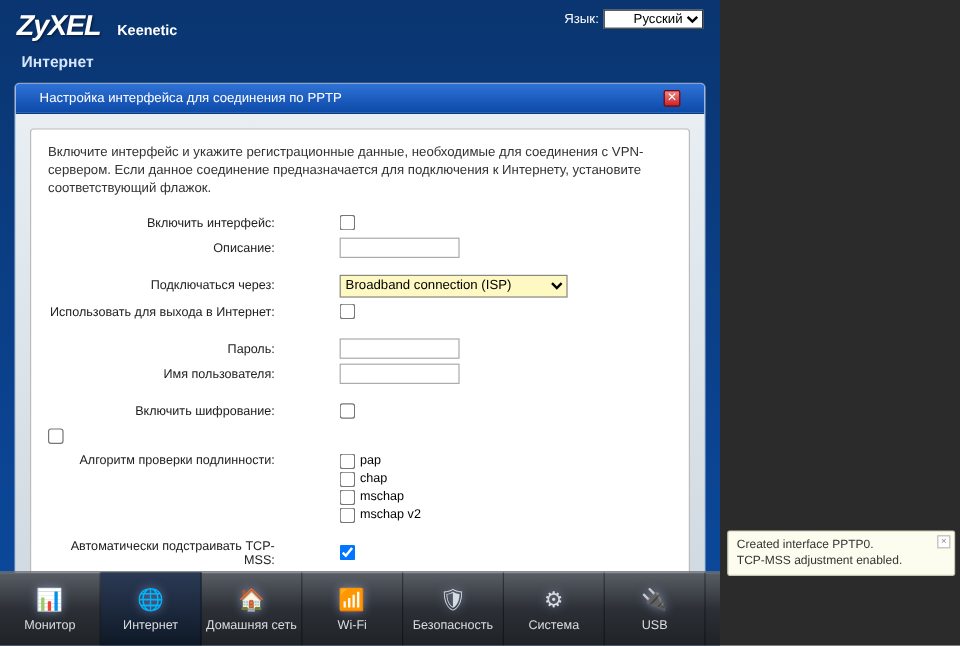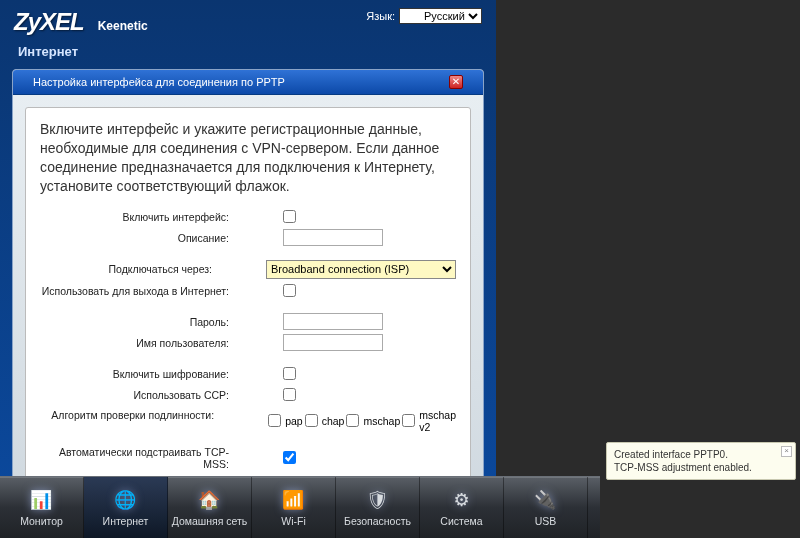--- a/index.html
+++ b/index.html
@@ -6,21 +6,21 @@
   body {
     font-family: Arial, sans-serif;
     font-size: 11px;
     background: #2b2b2b;
     width: 800px;
     height: 538px;
     overflow: hidden;
     position: relative;
   }
   .app {
-    width: 496px;
+    width: 600px;
     height: 538px;
     background: linear-gradient(to bottom, #0a3570 0%, #0b4aa0 100%);
     position: relative;
   }
   .header {
     padding: 8px 14px 4px 14px;
     color: #fff;
     display: flex;
     align-items: flex-start;
     justify-content: space-between;
@@ -76,21 +76,21 @@
     background: linear-gradient(to bottom, #e8eef2 0%, #cfd8df 100%);
     padding: 12px;
   }
   .inner {
     background: #fff;
     border: 1px solid #bbb;
     border-radius: 3px;
     padding: 12px 14px;
   }
   .intro {
-    font-size: 14px;
+    font-size: 11px;
     color: #333;
     line-height: 1.35;
     margin-bottom: 12px;
   }
   .form-row {
     display: flex;
     align-items: center;
     margin-bottom: 3px;
     min-height: 18px;
     gap: 48px;
@@ -113,21 +113,21 @@
     width: 190px;
     height: 19px;
     border: 1px solid #888;
     font-size: 11px;
     background:#fef9c3;
   }
   .form-field input[type=checkbox] {
     width: 13px; height: 13px;
     vertical-align: middle;
   }
-  .checklist { display:flex; flex-direction:row; gap:2px; padding-top:2px; }
+  .checklist { display:flex; flex-direction:column; gap:2px; padding-top:2px; }
   .checklist label { font-size:10.5px; display:flex; align-items:center; gap:4px; }
   .spacer { height: 10px; }
   .buttons {
     padding-left: 201px;
     margin-top: 8px;
     display:flex; gap:4px;
   }
   .buttons button {
     font-size: 11px;
     padding: 2px 10px;
@@ -251,21 +251,20 @@
           <div class="form-field"><input type="text" value="" style=""></div>
         </div>
 
         <div class="spacer"></div>
 
         <div class="form-row">
           <div class="form-label">Включить шифрование:</div>
           <div class="form-field"><input type="checkbox" style=""></div>
         </div>
         <div class="form-row">
-          <div class="form-label">Использовать CCP:</div>
           <div class="form-field"><input type="checkbox" style=""></div>
         </div>
         <div class="form-row" style="align-items:flex-start">
           <div class="form-label" style="padding-top:2px">Алгоритм проверки подлинности:</div>
           <div class="form-field checklist">
             <label>
                 <input type="checkbox" style=""> 
                 <span>pap</span>
               </label>
             <label>

